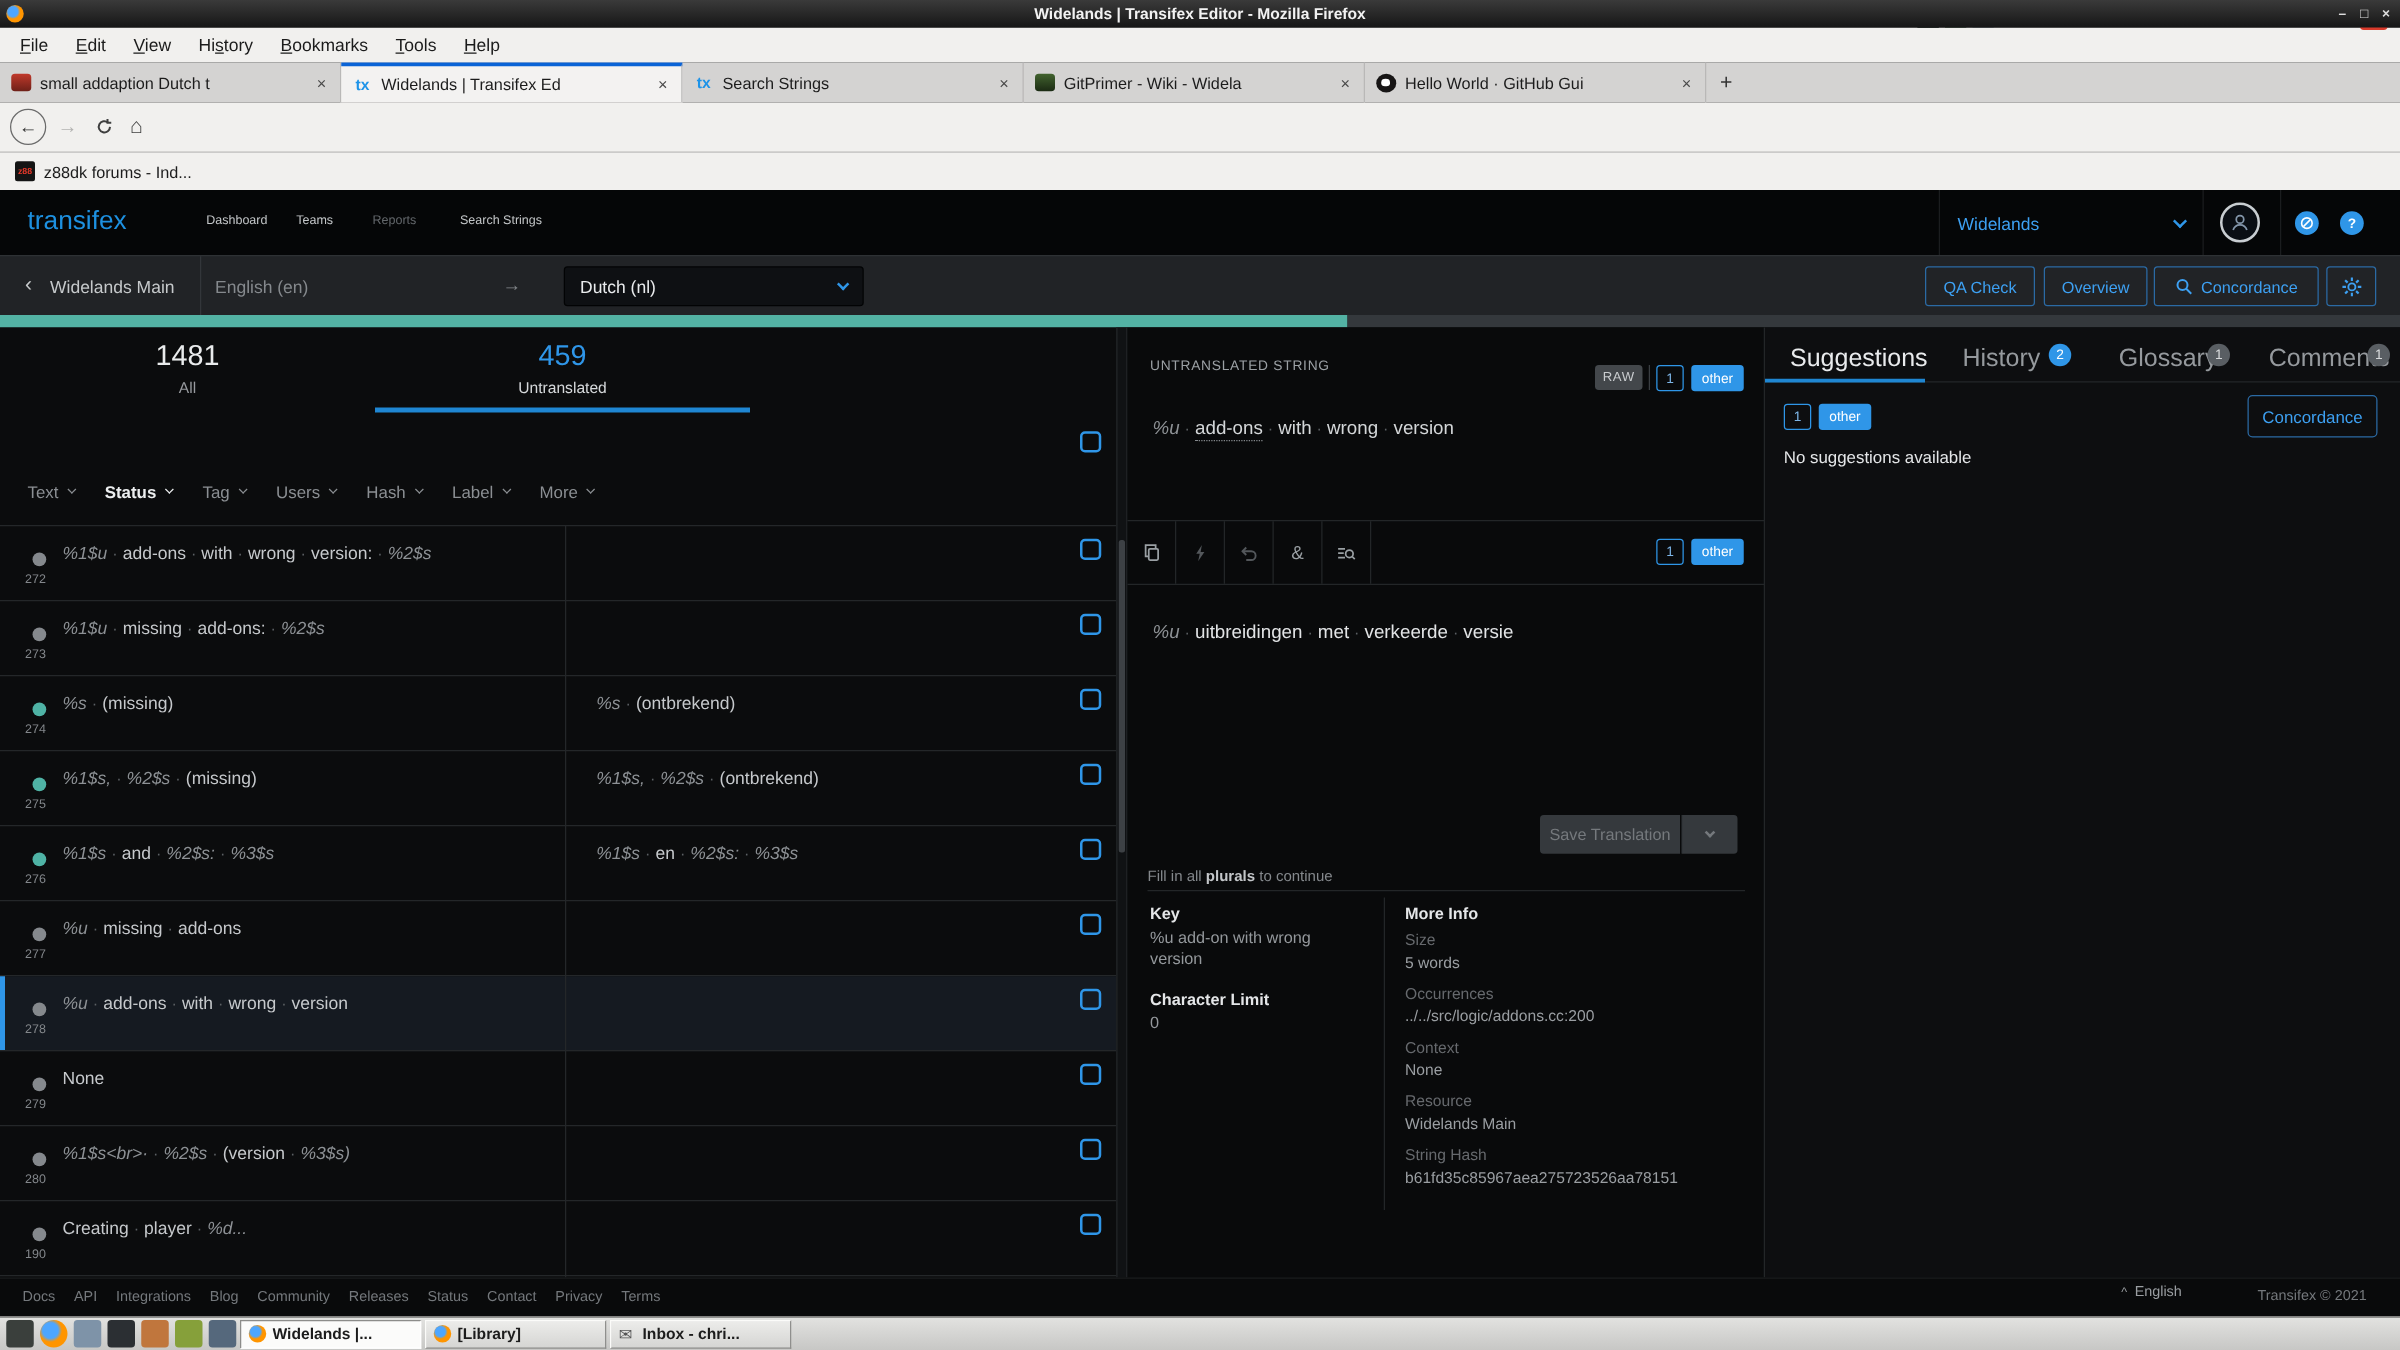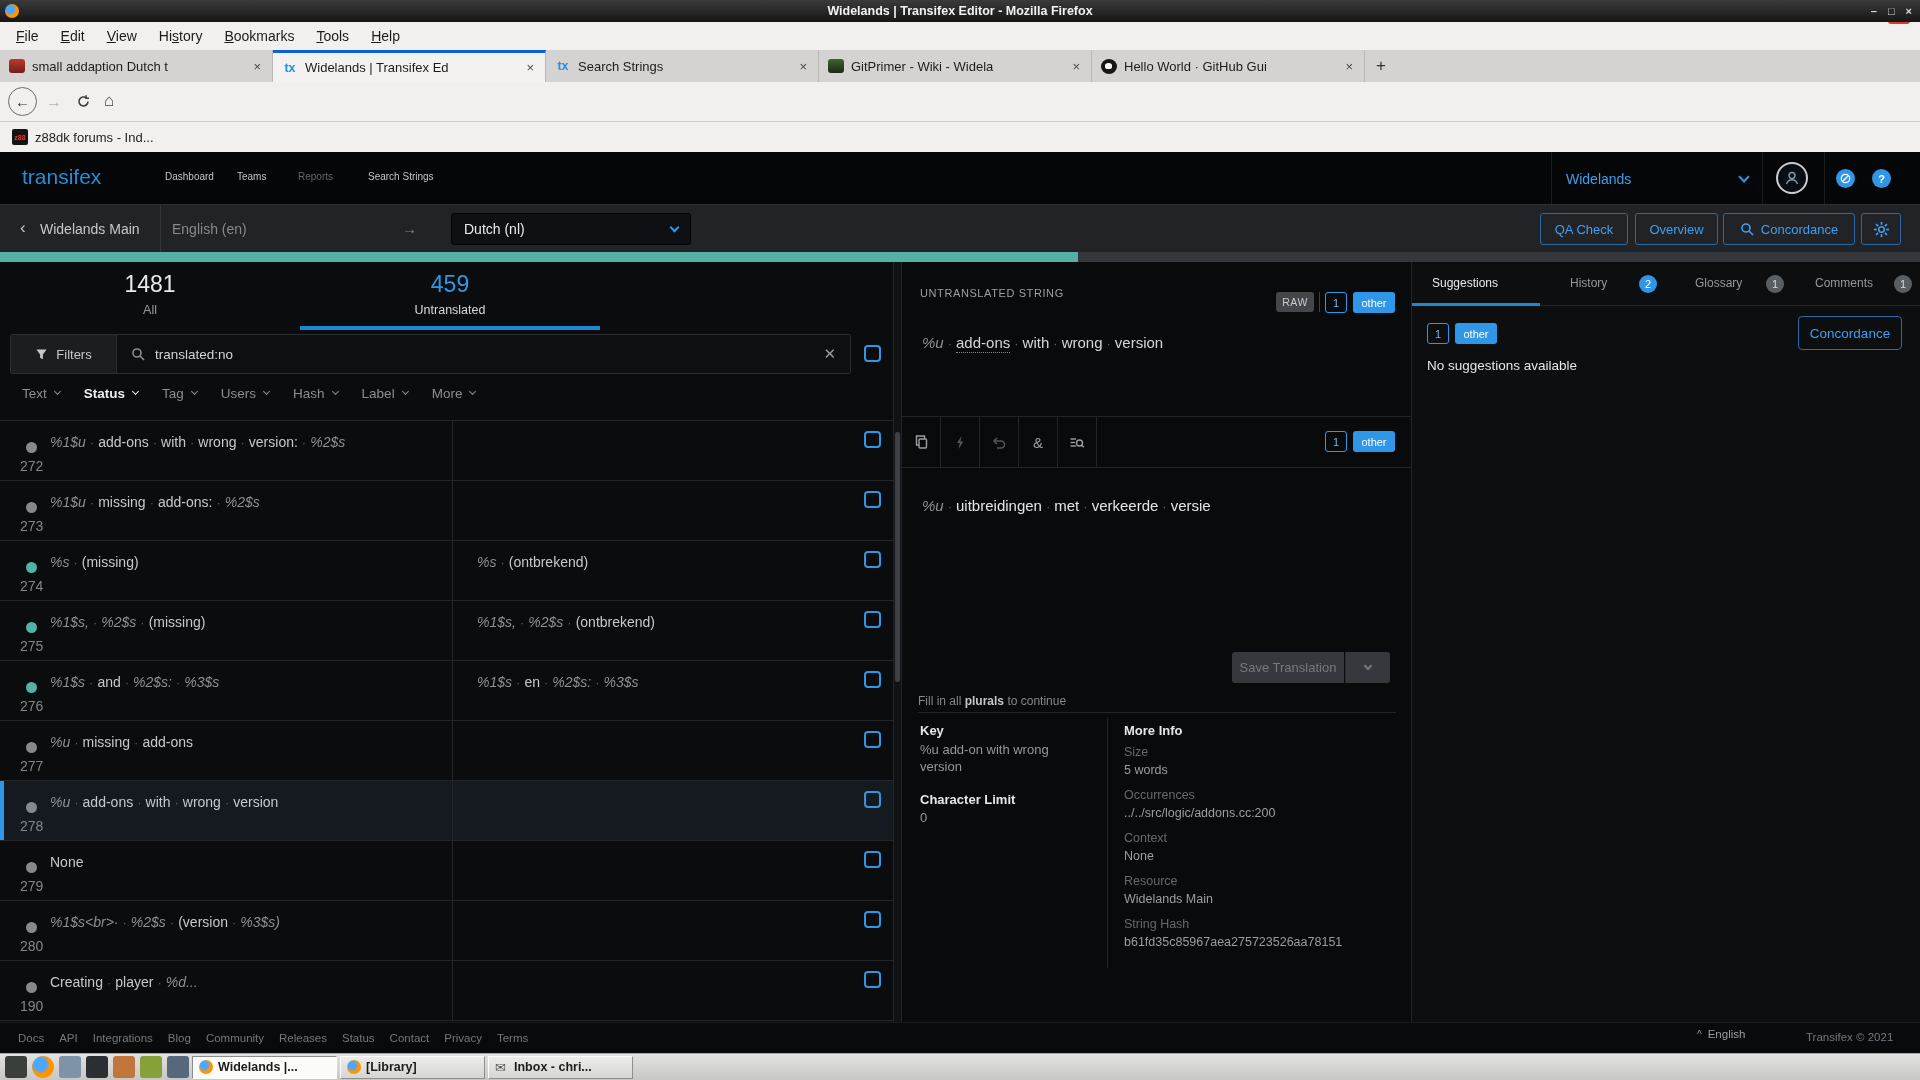--- a/index.html
+++ b/index.html
@@ -96,21 +96,21 @@
 .fm .chev{width:5px;height:5px;margin-top:-3px;border-width:1.5px}
 .fm.active{color:#eceeef;font-weight:bold}
 .rows{position:absolute;left:0;top:158px;width:893px;height:602px;border-top:1px solid #242729;overflow:hidden}
 .row{height:60px;border-bottom:1px solid #242729;position:relative}
 .row.sel{background:#151a21}
 .row.sel::before{content:"";position:absolute;left:0;top:0;bottom:0;width:4px;background:#2f96e8}
 .dot{position:absolute;left:26px;top:21px;width:11px;height:11px;border-radius:50%;background:#85898d}
 .dot.teal{background:#4fb3a5}
 .src{position:absolute;left:50px;top:13px;width:396px;white-space:nowrap;overflow:hidden;font-size:14px}
 .tgt{position:absolute;left:477px;top:13px;width:380px;white-space:nowrap;overflow:hidden;font-size:14px}
-.rid{position:absolute;left:20px;top:37px;font-size:14px;color:#83878b}
+.rid{position:absolute;left:20px;top:37px;font-size:10px;color:#83878b}
 .row-cb{position:absolute;left:864px;top:10px}
 .seg-txt{color:#c6c9cc}
 .seg-var{color:#8d9195;font-style:italic}
 .seg-gloss{border-bottom:1px dotted #85898d;padding-bottom:1px}
 .ws-dot{color:#5c6064;margin:0 4px;font-size:13px}
 .coldiv{position:absolute;left:452px;top:158px;width:1px;height:602px;background:#242729}
 .sbar{position:absolute;left:893px;top:0;width:9px;height:760px;background:#101214;border-left:1px solid #232628;border-right:1px solid #232628}
 .sbar-thumb{position:absolute;left:1px;top:170px;width:5px;height:250px;background:#3d4145;border-radius:2px}
 
 .edit{position:absolute;left:902px;top:0;width:510px;height:760px;background:#090a0b;border-right:1px solid #232628}
@@ -137,21 +137,21 @@
 .ed-key-v{position:absolute;left:18px;top:479px;width:168px;font-size:13px;color:#94989c;line-height:17px;overflow-wrap:anywhere}
 .ed-cl-v{position:absolute;left:18px;top:548px;color:#94989c;font-size:13px}
 .ed-vline{position:absolute;left:205px;top:456px;width:1px;height:250px;background:#232628}
 .mi-list{position:absolute;left:222px;top:481px;width:270px}
 .mi-group{margin-bottom:7px}
 .mi-label{font-size:12.5px;color:#66696d;line-height:18px}
 .mi-value{font-size:12.5px;color:#9a9ea2;line-height:18px;overflow-wrap:anywhere}
 
 .sugg{position:absolute;left:1412px;top:0;width:508px;height:760px;background:#0d0e10}
 .sg-tabs{position:absolute;left:0;top:0;width:508px;height:44px;border-bottom:1px solid #232628}
-.sg-tab{position:absolute;top:14px;font-size:12px;color:#95999d;white-space:nowrap}
+.sg-tab{position:absolute;top:14px;font-size:20px;color:#95999d;white-space:nowrap}
 .sg-tab.active{color:#e9ebed}
 .sg-ul{position:absolute;left:0;top:41px;width:128px;height:3px;background:#1f86d2}
 .sg-badge{position:absolute;top:13px;width:18px;height:18px;border-radius:50%;font-size:11px;display:flex;align-items:center;justify-content:center}
 .sg-badge.blue{background:#2f96e8;color:#fff}
 .sg-badge.gray{background:#595e63;color:#d9dbdd}
 .sg-chips{position:absolute;left:15px;top:61px}
 .sg-conc{position:absolute;left:386px;top:54px;width:104px;height:34px;border:1px solid #2b6aa4;border-radius:4px;color:#3da0f2;font-size:13.5px}
 .sg-empty{position:absolute;left:15px;top:96px;font-size:13.5px;color:#e4e6e8}
 
 .tx-footer{position:absolute;left:0;top:1022px;width:100%;height:31px;background:#090a0b;border-top:1px solid #1a1c1e;display:flex;align-items:center;padding-left:18px;gap:15px}
@@ -381,40 +381,20 @@
         <div class="stat">
           <div class="stat-num">1481</div>
           <div class="stat-label">All</div>
         </div>
         <div class="stat active">
           <div class="stat-num blue">459</div>
           <div class="stat-label">Untranslated</div>
         </div>
       </div>
 
-    <div class="fbar">
-      <div class="fbtn">
-        <span id="funnel-ic">
-            <svg width="13" height="13" viewBox="0 0 14 14">
-              <path d="M1.5 1.5h11L8.5 7v5L5.5 10.5V7z" fill="currentColor"></path>
-            </svg>
-          </span>
-        <span>Filters</span>
-      </div>
-      <div class="fsearch">
-        <span id="filter-mag" style="color: rgb(139, 143, 147);">
-            <svg width="14" height="14" viewBox="0 0 14 14">
-              <circle cx="6" cy="6" r="4" stroke="currentColor" fill="none" stroke-width="1.6"></circle>
-              <line x1="9" y1="9" x2="13" y2="13" stroke="currentColor" stroke-width="1.6"></line>
-            </svg>
-          </span>
-        <span>translated:no</span>
-        <span class="fclear">✕</span>
-      </div>
-    </div>
     <div class="cb fbar-cb"></div>
 
     <div class="fmenus" id="fmenus">
         <div class="fm">
           <span>Text</span>
           <span class="chev"></span>
         </div>
         <div class="fm active">
           <span>Status</span>
           <span class="chev"></span>

